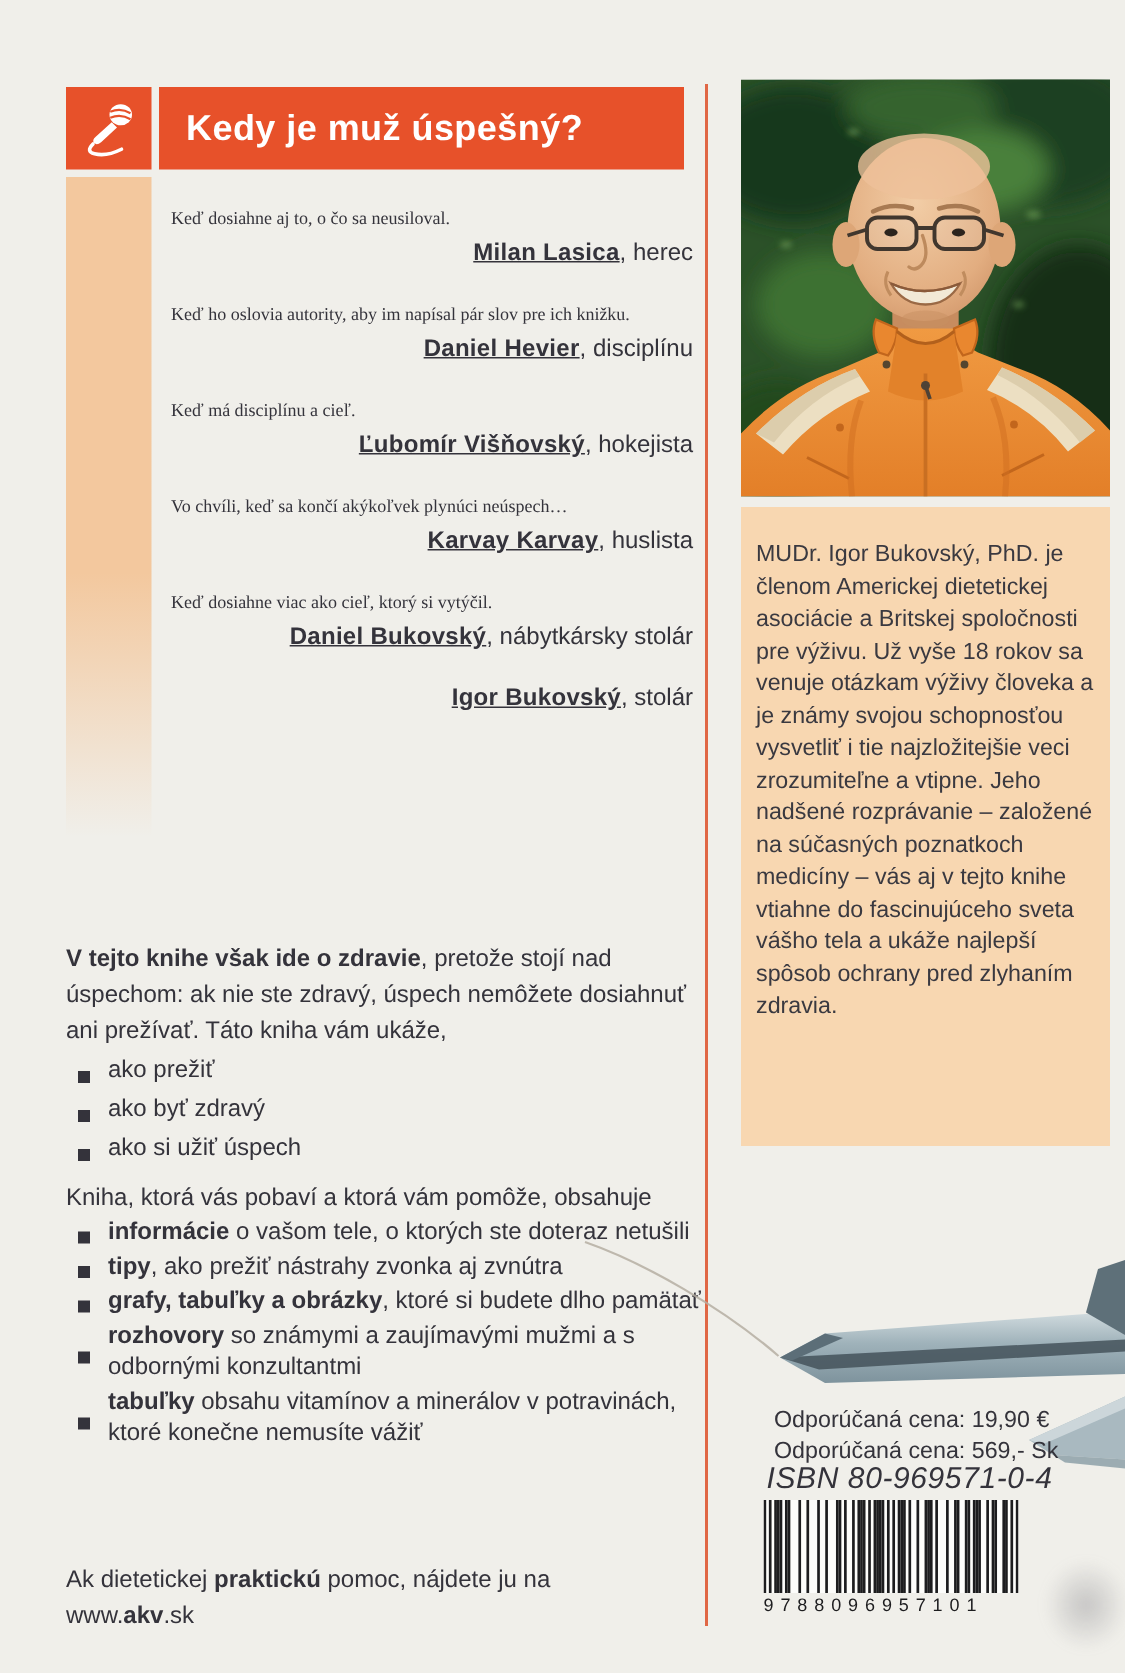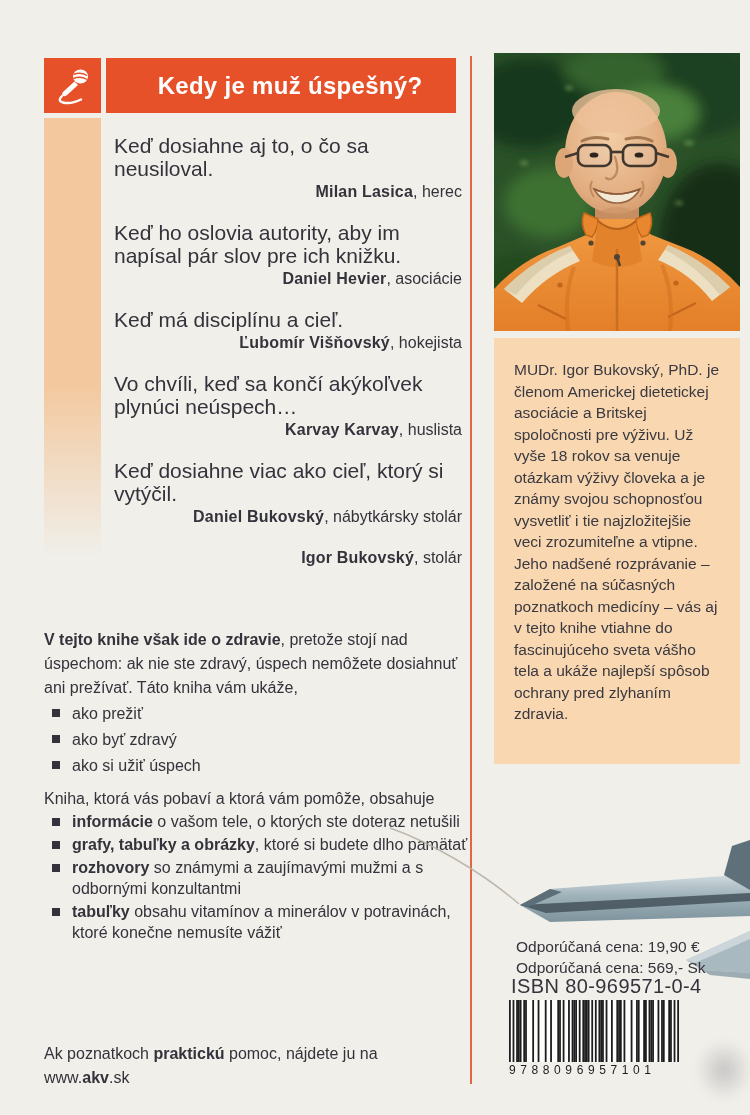--- a/index.html
+++ b/index.html
@@ -10,45 +10,45 @@
     width:750px;height:1115px;background:var(--page);
     font-family:"Liberation Sans", sans-serif;color:var(--ink);
     position:relative;overflow:hidden;
   }
   .page{position:absolute;inset:0;}
   
   .icon-box{position:absolute;left:44px;top:58px;width:57px;height:55px;background:var(--accent);
     display:flex;align-items:center;justify-content:center;}
   .icon-box svg{width:40px;height:40px;}
   .title-bar{position:absolute;left:106px;top:58px;width:350px;height:55px;background:var(--accent);
-    display:flex;align-items:center;padding-left:18px;box-sizing:border-box;justify-content:center;}
+    display:flex;align-items:center;padding-left:18px;box-sizing:border-box;}
   .title-bar .title{color:#fff;font-weight:bold;font-size:24px;letter-spacing:.3px;}
   .peach-bar{position:absolute;left:44px;top:118px;width:57px;height:440px;
     background:linear-gradient(to bottom,var(--peach) 0%,var(--peach) 60%,rgba(243,200,158,0) 100%);}
   .divider{position:absolute;left:470px;top:56px;width:2px;height:1028px;background:#dd4f28;opacity:.85;}
   
   .quotes{position:absolute;left:114px;top:134px;width:348px;}
   .quote{margin-bottom:18px;}
-  .quote-text{font-size:21px;line-height:23px;}
+  .quote-text{font-size:12px;line-height:23px;font-family:Liberation Serif, serif;}
   .quote-attr{font-size:16px;line-height:23px;text-align:right;}
-  .quote-attr b{letter-spacing:.2px;}
+  .quote-attr b{letter-spacing:.2px;text-decoration:underline;}
   
   .health{position:absolute;left:44px;top:628px;width:424px;font-size:16px;line-height:24px;}
   .contents{position:absolute;left:44px;top:788px;width:430px;font-size:16px;line-height:21px;}
-  .bullet-row{display:flex;margin-top:2px;}
+  .bullet-row{display:flex;margin-top:2px;align-items:center;}
   .sq{width:8px;height:8px;background:var(--ink);flex:none;margin:7px 12px 0 8px;}
   .bullet-body{flex:1;}
   .footer{position:absolute;left:44px;top:1042px;width:420px;font-size:16px;line-height:24px;}
   
   .photo{position:absolute;left:494px;top:53px;width:246px;height:278px;display:block;}
   .author-panel{position:absolute;left:494px;top:338px;width:246px;height:426px;background:var(--panel);
-    box-sizing:border-box;padding:21px 20px;font-size:15.5px;line-height:21.5px;color:#3a3940;overflow:hidden;}
+    box-sizing:border-box;padding:21px 10px;font-size:15.5px;line-height:21.5px;color:#3a3940;overflow:hidden;}
   .plane{position:absolute;left:330px;top:820px;width:420px;height:180px;display:block;pointer-events:none;}
   .prices{position:absolute;left:516px;top:936px;font-size:15.5px;line-height:21px;}
-  .isbn{position:absolute;left:511px;top:975px;font-size:20px;letter-spacing:.4px;}
+  .isbn{position:absolute;left:511px;top:975px;font-size:20px;letter-spacing:.4px;font-style:italic;}
   .barcode{position:absolute;left:509px;top:1000px;width:170px;height:62px;background:#fdfdfb;}
   .barcode-digits{position:absolute;left:509px;top:1063px;width:190px;font-size:12px;letter-spacing:4.6px;
     white-space:nowrap;color:#1d1d1f;}
   .smudge{position:absolute;left:696px;top:1040px;width:56px;height:60px;border-radius:50%;
     background:radial-gradient(closest-side,rgba(120,120,126,.35),rgba(120,120,126,0));filter:blur(4px);}
 </style>
 </head>
 <body>
 
 <div class="page">
@@ -68,21 +68,21 @@
   <div class="peach-bar"></div>
   <div class="divider"></div>
 
   <div class="quotes">
     <div class="quote">
       <div class="quote-text">Keď dosiahne aj to, o čo sa neusiloval.</div>
       <div class="quote-attr"><b>Milan Lasica</b><span>, herec</span></div>
     </div>
     <div class="quote">
       <div class="quote-text">Keď ho oslovia autority, aby im napísal pár slov pre ich knižku.</div>
-      <div class="quote-attr"><b>Daniel Hevier</b><span>, asociácie</span></div>
+      <div class="quote-attr"><b>Daniel Hevier</b><span>, disciplínu</span></div>
     </div>
     <div class="quote">
       <div class="quote-text">Keď má disciplínu a cieľ.</div>
       <div class="quote-attr"><b>Ľubomír Višňovský</b><span>, hokejista</span></div>
     </div>
     <div class="quote">
       <div class="quote-text">Vo chvíli, keď sa končí akýkoľvek plynúci neúspech…</div>
       <div class="quote-attr"><b>Karvay Karvay</b><span>, huslista</span></div>
     </div>
     <div class="quote">
@@ -111,34 +111,38 @@
   </div>
 
   <div class="contents">
     <div>Kniha, ktorá vás pobaví a ktorá vám pomôže, obsahuje</div>
     <div class="bullet-row">
         <span class="sq"></span>
         <span class="bullet-body"><b>informácie</b><span> o vašom tele, o ktorých ste doteraz netušili</span></span>
       </div>
     <div class="bullet-row">
         <span class="sq"></span>
+        <span class="bullet-body"><b>tipy</b><span>, ako prežiť nástrahy zvonka aj zvnútra</span></span>
+      </div>
+    <div class="bullet-row">
+        <span class="sq"></span>
         <span class="bullet-body"><b>grafy, tabuľky a obrázky</b><span>, ktoré si budete dlho pamätať</span></span>
       </div>
     <div class="bullet-row">
         <span class="sq"></span>
         <span class="bullet-body"><b>rozhovory</b><span> so známymi a zaujímavými mužmi a s odbornými konzultantmi</span></span>
       </div>
     <div class="bullet-row">
         <span class="sq"></span>
         <span class="bullet-body"><b>tabuľky</b><span> obsahu vitamínov a minerálov v potravinách, ktoré konečne nemusíte vážiť</span></span>
       </div>
   </div>
 
   <div class="footer">
-    <div><span>Ak poznatkoch </span><b>praktickú</b><span> pomoc, nájdete ju na</span></div>
+    <div><span>Ak dietetickej </span><b>praktickú</b><span> pomoc, nájdete ju na</span></div>
     <div><span>www.</span><b>akv</b><span>.sk</span></div>
   </div>
 
   <svg class="photo" viewBox="0 0 246 278" aria-hidden="true">
     <defs>
       <radialGradient id="skin" cx="45%" cy="35%" r="75%">
         <stop offset="0" stop-color="#f2cda6"></stop>
           <stop offset=".7" stop-color="#e2ad80"></stop>
           <stop offset="1" stop-color="#cf9468"></stop>
       </radialGradient>

